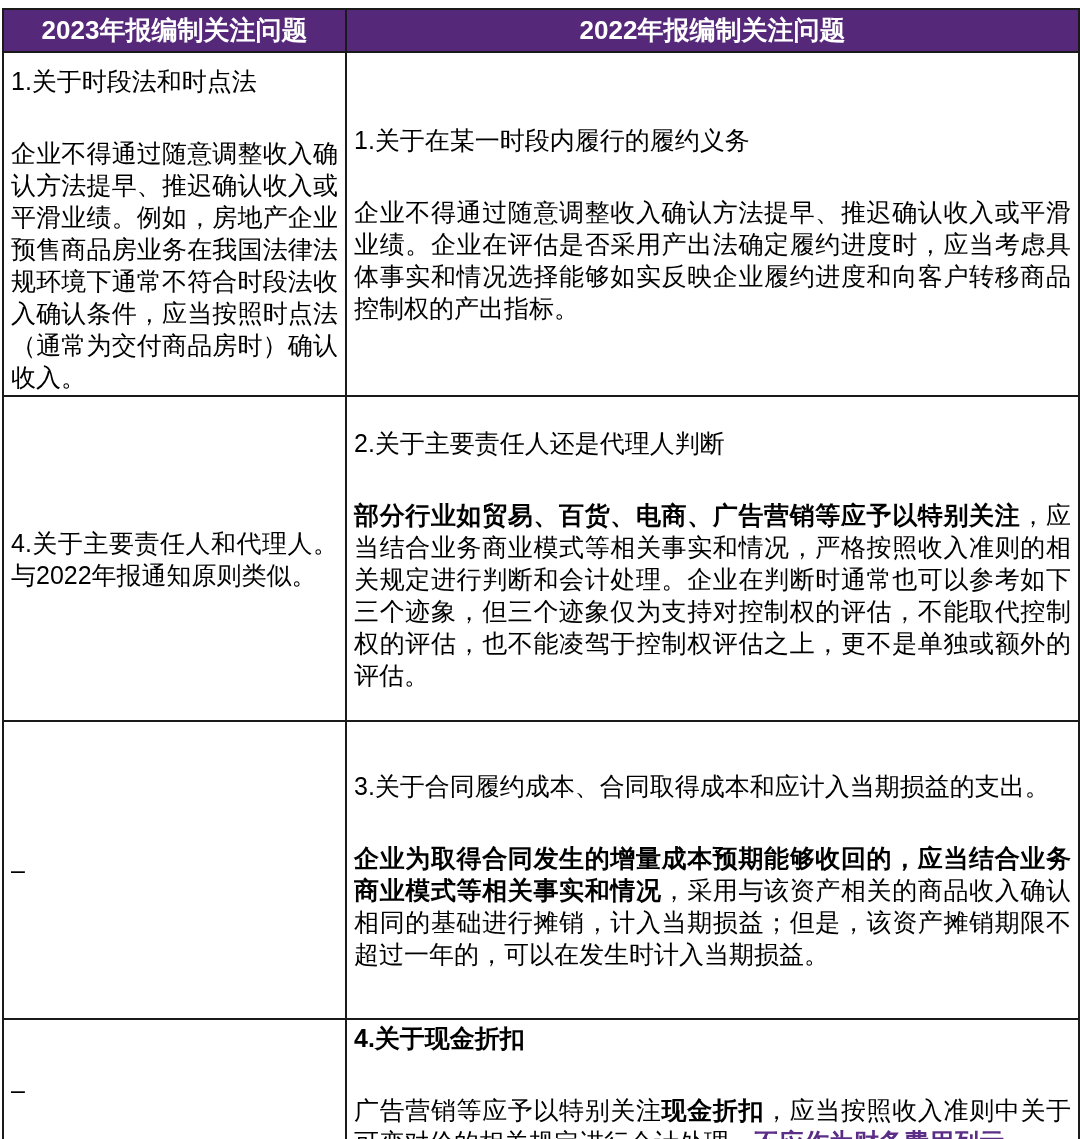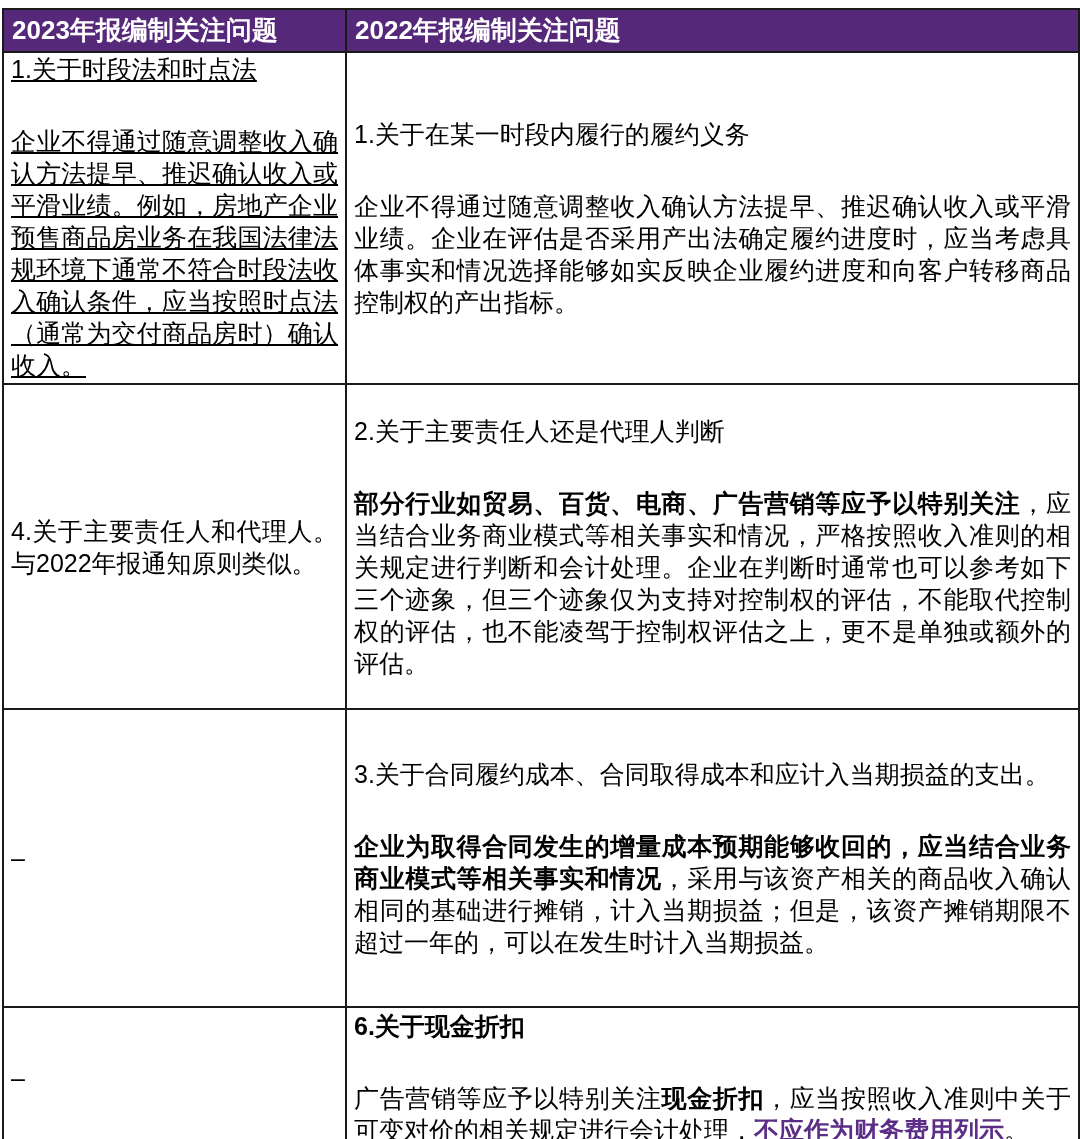--- a/index.html
+++ b/index.html
@@ -25,21 +25,21 @@
     border-right: 2px solid var(--grid);
     border-bottom: 9px solid var(--bottombar);
   }
   col.c-left  { width: 343px; }
   col.c-right { width: 733px; }
   th.hdr {
     background: var(--headerbg);
     color: var(--headertext);
     font-size: 26px;
     font-weight: 700;
-    text-align: left;
+    text-align: center;
     padding: 3px 8px;
     height: 32px;
     border: 2px solid var(--grid);
     white-space: nowrap;
     overflow: hidden;
   }
   td.cell {
     border: 2px solid var(--grid);
     font-size: 25px;
     line-height: 32px;
@@ -51,21 +51,21 @@
     overflow: hidden;
   }
   .para + .para { margin-top: 40px; }
   .bold { font-weight: 700; }
   .accent { color: var(--accent); font-weight: 700; }
   
   tr.row-0 { height: 317px; }
   tr.row-1 { height: 325px; }
   tr.row-2 { height: 298px; }
   tr.row-3 { height: 140px; }
-  td.cell-r0-left { vertical-align: top; padding-top: 0; text-decoration: underline; }
+  td.cell-r0-left { vertical-align: top; padding-top: 12px; }
 </style>
 </head>
 <body>
 
 <div class="page">
   <table class="cmp">
     <colgroup>
       <col class="c-left">
       <col class="c-right">
     </colgroup>
@@ -102,19 +102,19 @@
           <td class="cell cell-r2-right">
             <div class="para"><span>3.关于合同履约成本、合同取得成本和应计入当期损益的支出。</span></div>
             <div class="para"><span class="bold">企业为取得合同发生的增量成本预期能够收回的，应当结合业务商业模式等相关事实和情况</span><span>，采用与该资产相关的商品收入确认相同的基础进行摊销，计入当期损益；但是，该资产摊销期限不超过一年的，可以在发生时计入当期损益。</span></div>
           </td>
         </tr>
         <tr class="row-3">
           <td class="cell cell-r3-left">
             <div class="para"><span>–</span></div>
           </td>
           <td class="cell cell-r3-right">
-            <div class="para"><span class="bold">6.关于现金折扣</span></div>
+            <div class="para"><span class="bold">4.关于现金折扣</span></div>
             <div class="para"><span>广告营销等应予以特别关注</span><span class="bold">现金折扣</span><span>，应当按照收入准则中关于可变对价的相关规定进行会计处理，</span><span class="accent">不应作为财务费用列示</span><span>。</span></div>
           </td>
         </tr>
       </tbody>
   </table>
 </div>
 
 </body></html>

